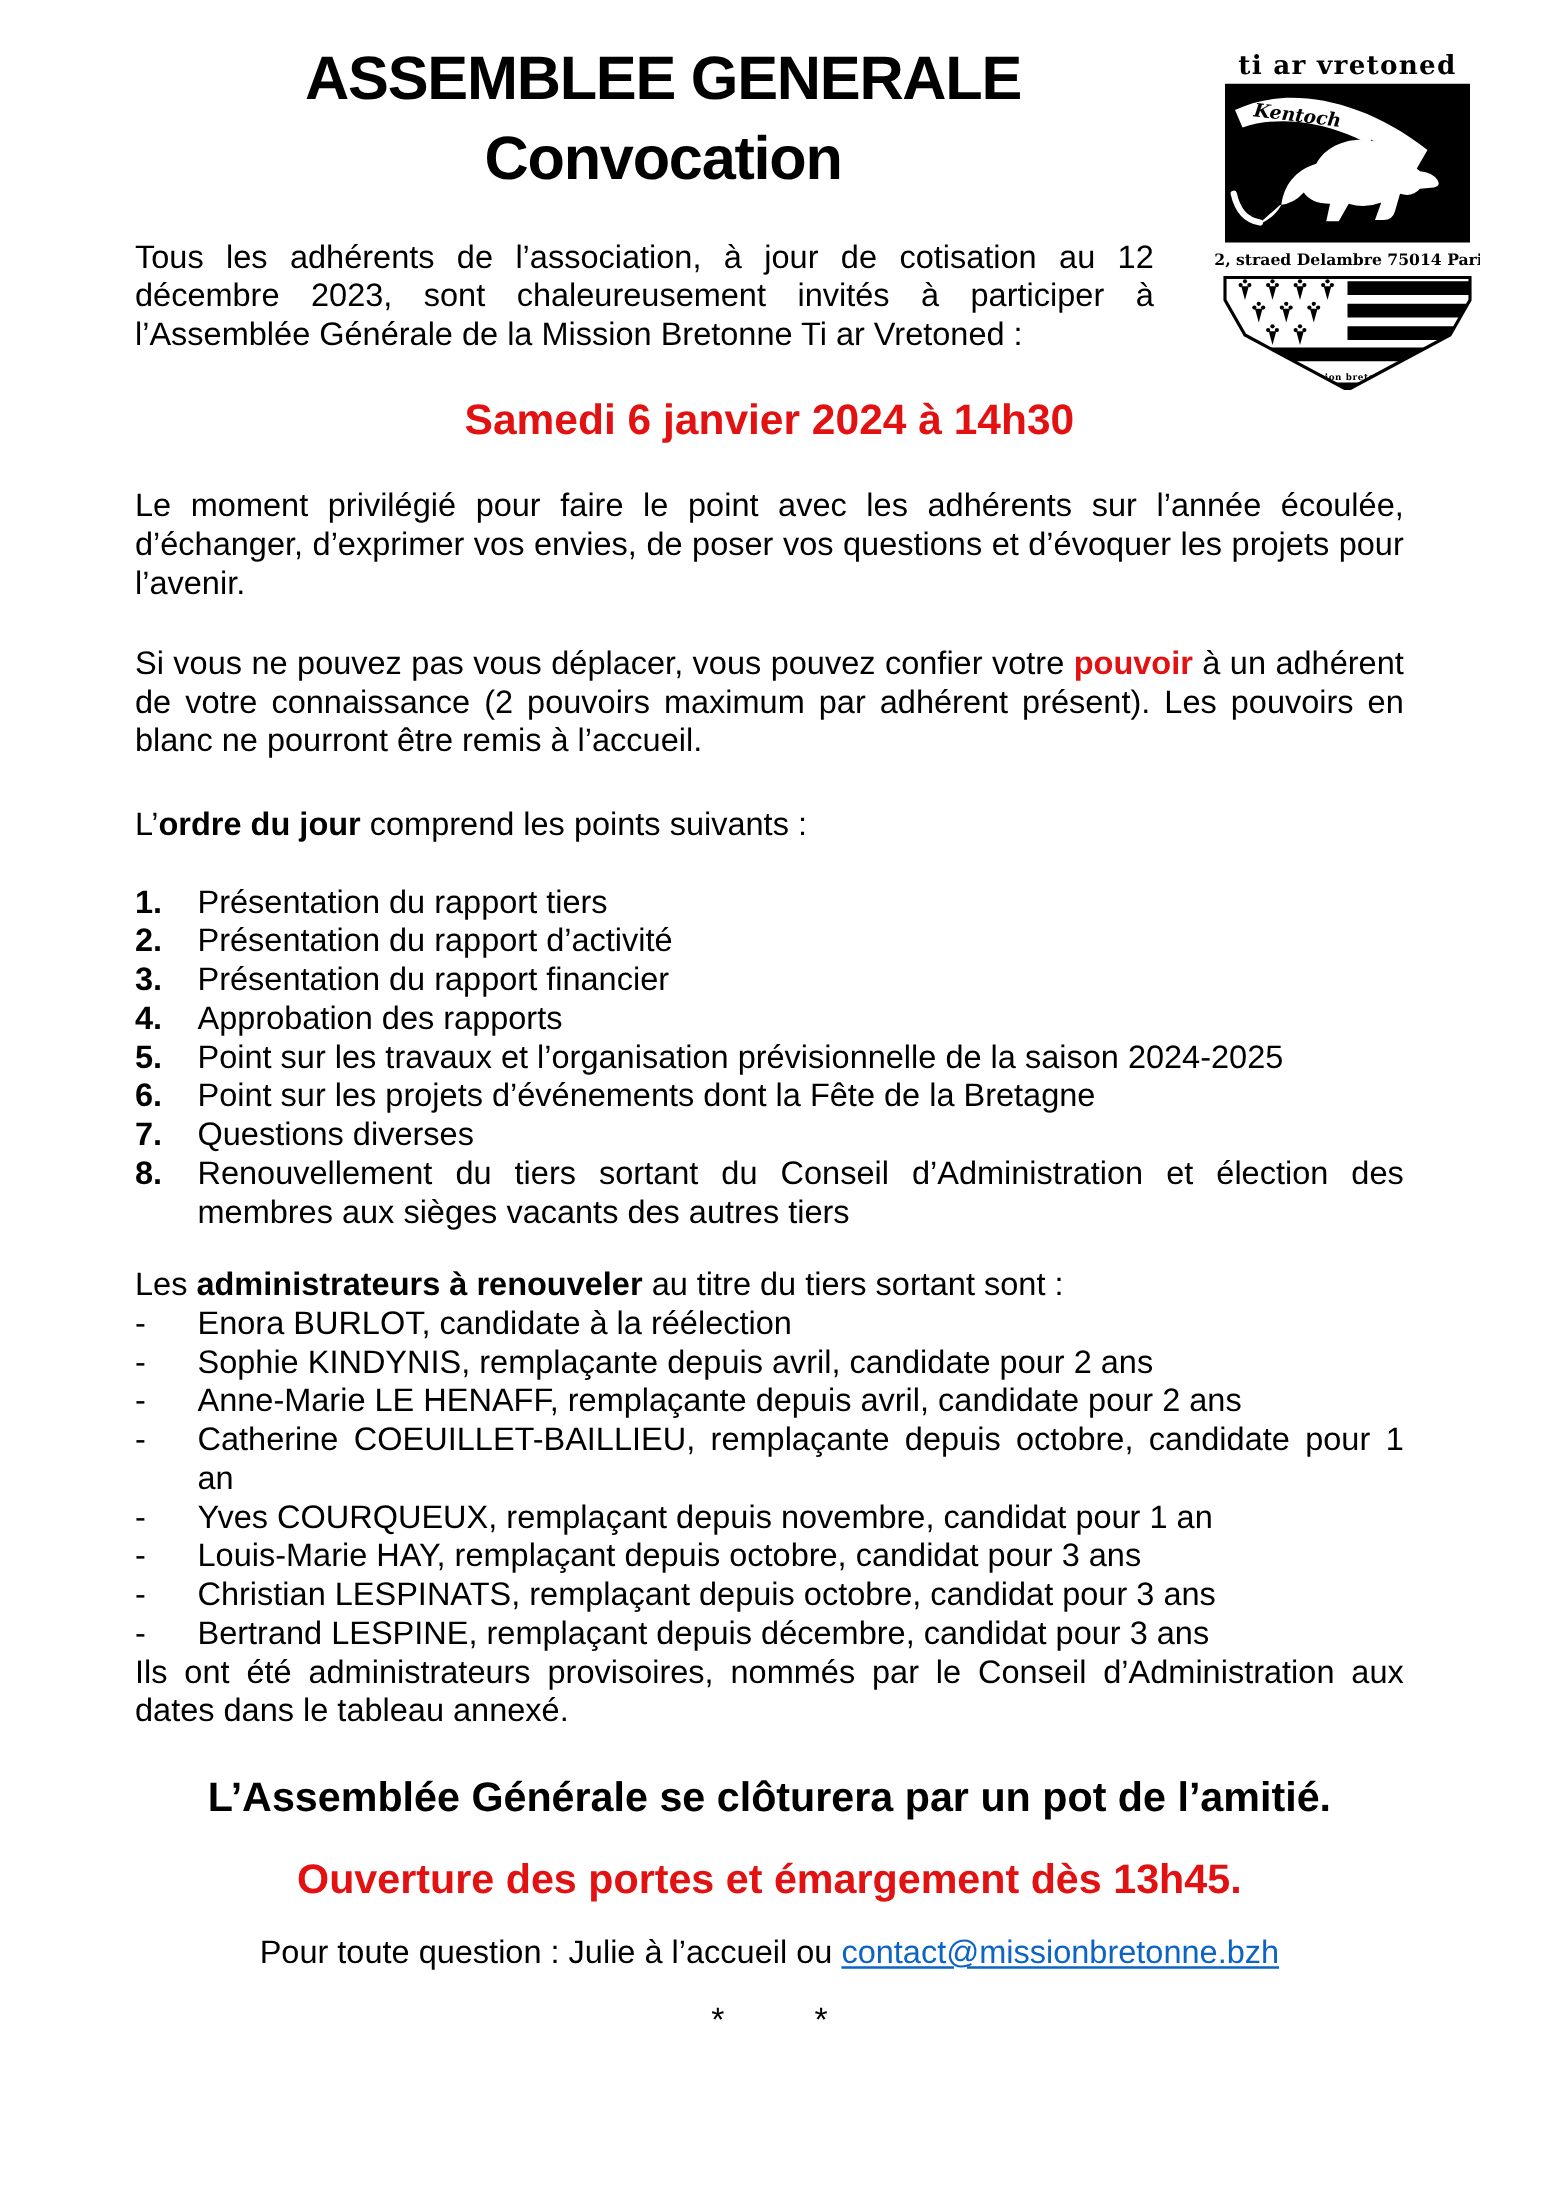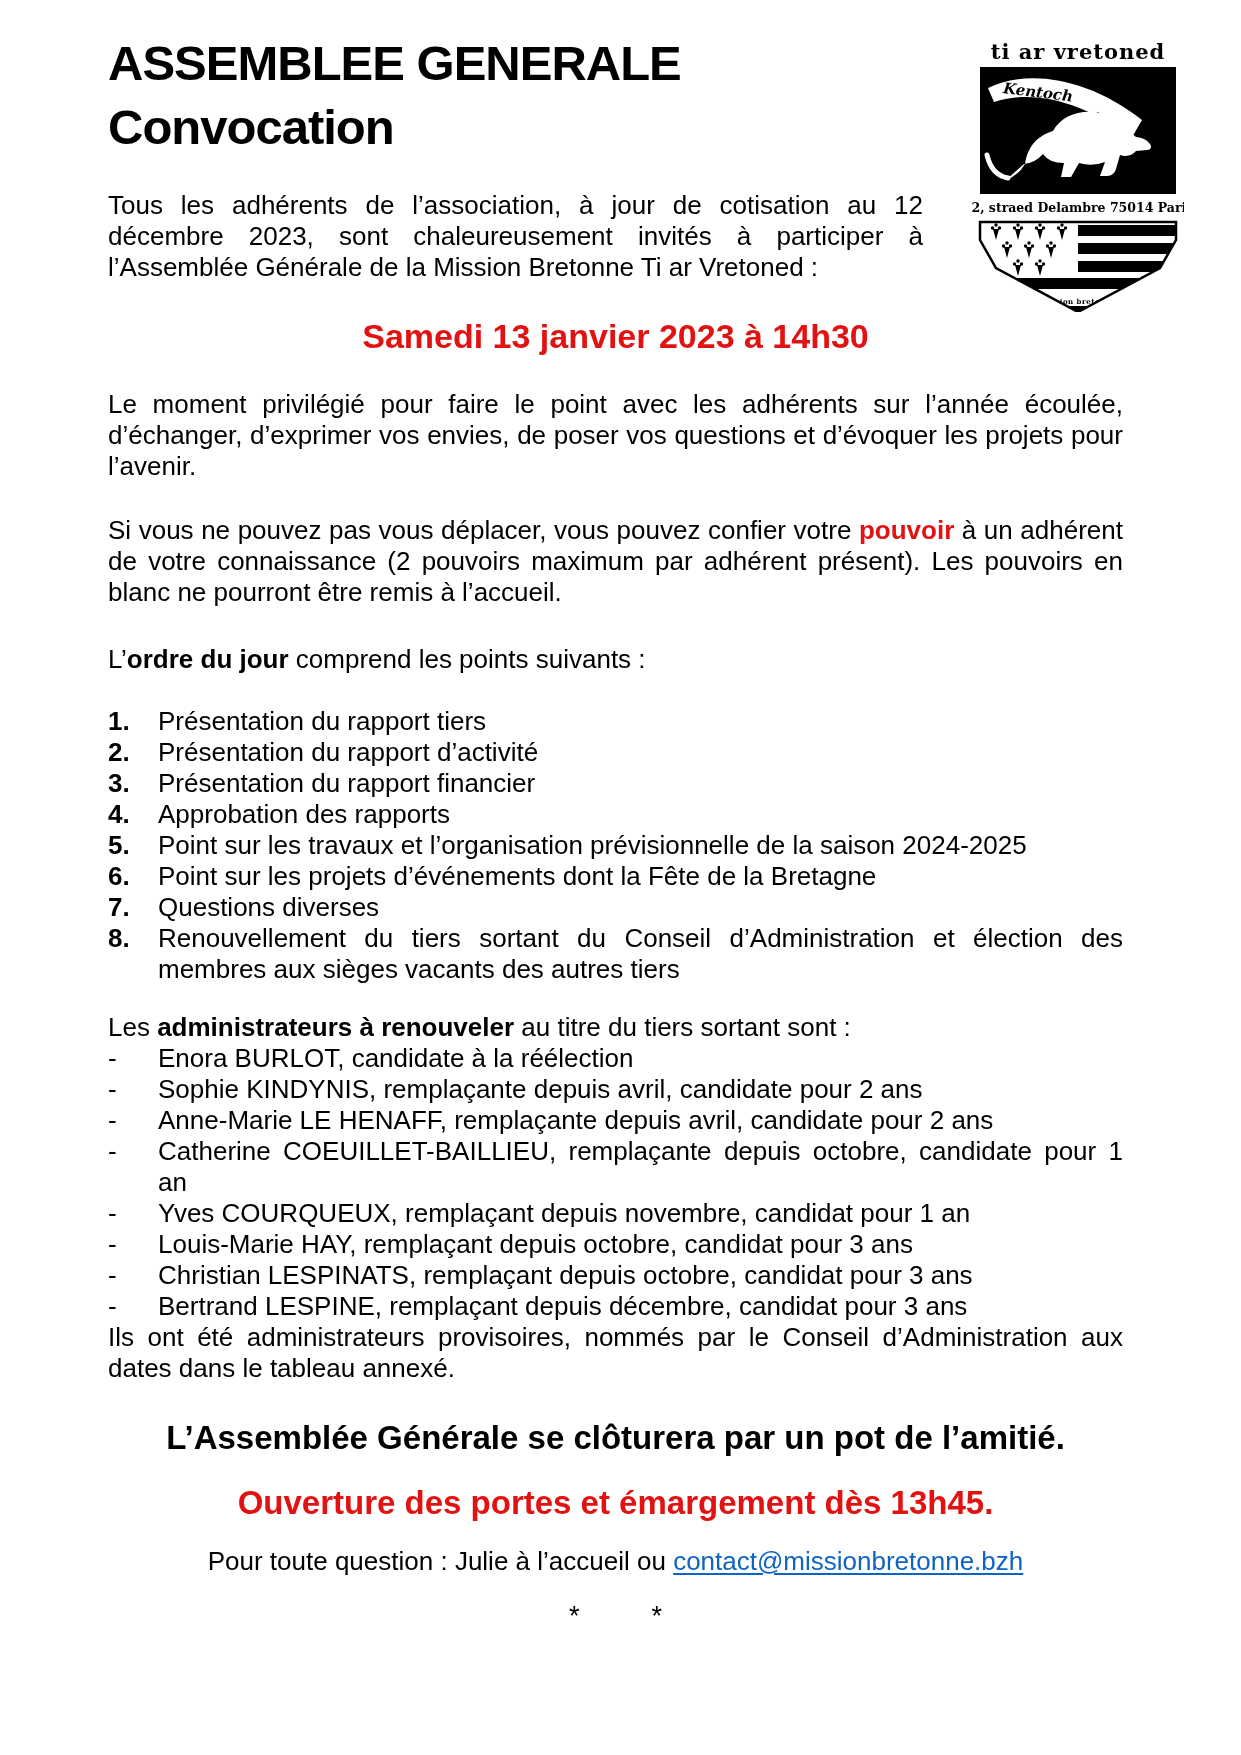--- a/index.html
+++ b/index.html
@@ -4,21 +4,21 @@
 <style>
   html,body{margin:0;padding:0;background:#ffffff;}
   body{
     width:1241px;height:1755px;position:relative;overflow:hidden;
     font-family:"Liberation Sans",sans-serif;color:#000;
     -webkit-font-smoothing:antialiased;
   }
   .page{position:relative;padding:34px 118px 0 108px;}
 
   
-  .title-block{width:845px;text-align:left;}
+  .title-block{width:845px;text-align:center;}
   h1.doc-title{
     margin:0;font-size:49px;line-height:58px;font-weight:700;letter-spacing:-1px;
   }
   h2.doc-subtitle{
     margin:6px 0 0;font-size:49px;line-height:58px;font-weight:700;letter-spacing:-1px;
   }
   .intro{
     width:815px;margin:34px 0 0;text-align:justify;
     font-size:26px;line-height:31px;
   }
@@ -115,21 +115,21 @@
     </svg>
   </div>
 
   <div class="title-block">
     <h1 class="doc-title">ASSEMBLEE GENERALE</h1>
     <h2 class="doc-subtitle">Convocation</h2>
   </div>
 
   <p class="intro">Tous les adhérents de l’association, à jour de cotisation au 12 décembre 2023, sont chaleureusement invités à participer à l’Assemblée Générale de la Mission Bretonne Ti ar Vretoned :</p>
 
-  <p class="date-line">Samedi 13 janvier 2023 à 14h30</p>
+  <p class="date-line">Samedi 6 janvier 2024 à 14h30</p>
 
   <p class="para justify">Le moment privilégié pour faire le point avec les adhérents sur l’année écoulée, d’échanger, d’exprimer vos envies, de poser vos questions et d’évoquer les projets pour l’avenir.</p>
 
   <p class="para justify"><span>Si vous ne pouvez pas vous déplacer, vous pouvez confier votre </span><b class="red">pouvoir</b><span> à un adhérent de votre connaissance (2 pouvoirs maximum par adhérent présent). Les pouvoirs en blanc ne pourront être remis à l’accueil.</span></p>
 
   <p class="ordre-line"><span>L’</span><b>ordre du jour</b><span> comprend les points suivants :</span></p>
 
   <div class="list">
     <div class="li">
         <span class="num">1.</span>

